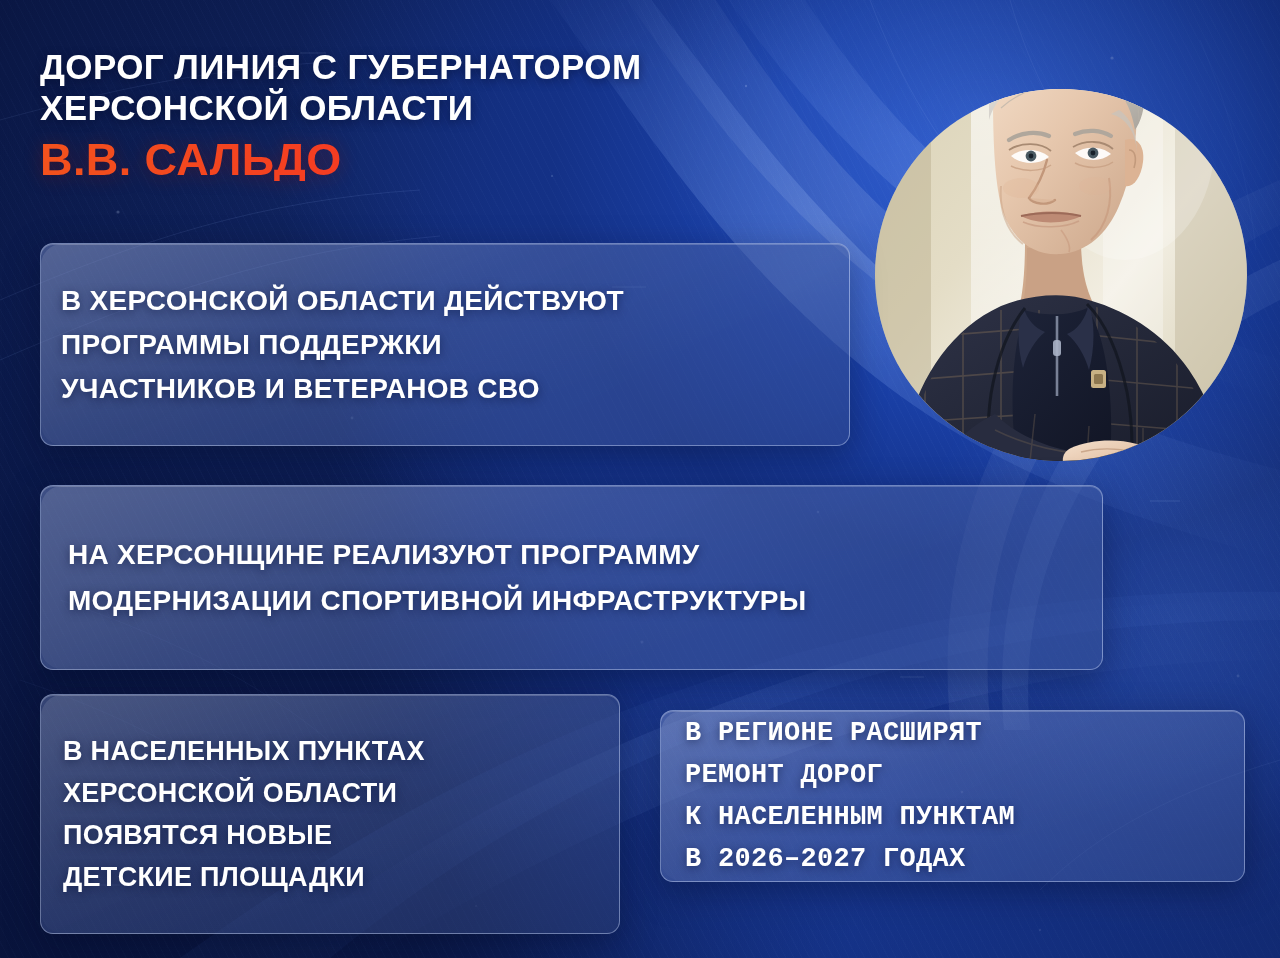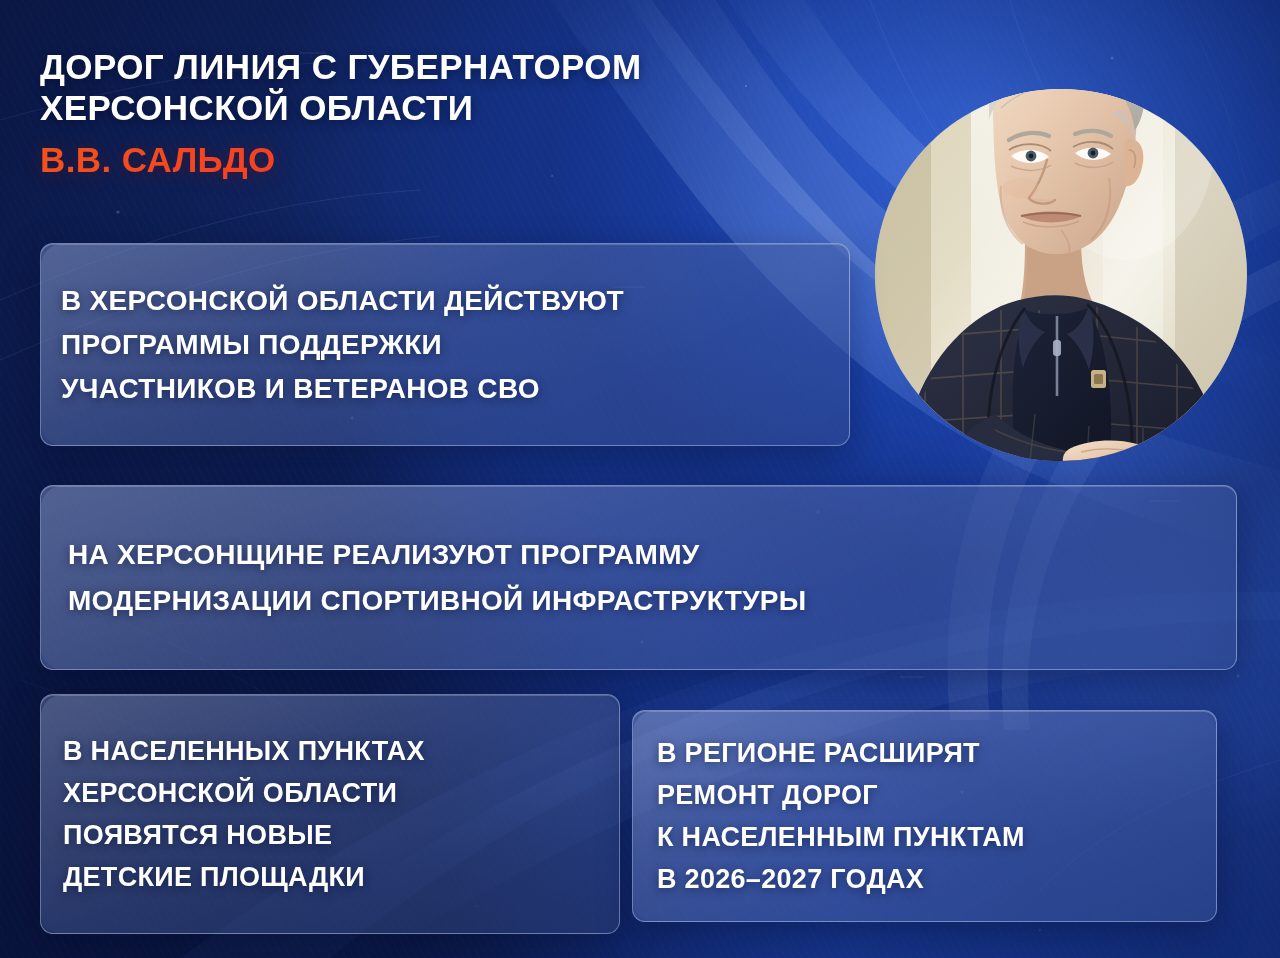--- a/index.html
+++ b/index.html
@@ -68,21 +68,21 @@
     line-height:41px;
     font-weight:bold;
     letter-spacing:0.4px;
     color:#ffffff;
     text-shadow:0 2px 10px rgba(3,10,40,0.55);
     white-space:nowrap;
   }
   .headline .name {
     display:block;
     margin-top:11px;
-    font-size:35px;
+    font-size:45px;
     line-height:42px;
     font-weight:bold;
     letter-spacing:0.4px;
     white-space:nowrap;
     background:linear-gradient(96deg,#f2521d 0%,#f53a22 40%,#f8231f 100%);
     -webkit-background-clip:text;
     background-clip:text;
     color:transparent;
     -webkit-text-fill-color:transparent;
     filter:drop-shadow(0 2px 9px rgba(110,12,6,0.45));
@@ -120,21 +120,21 @@
     background:linear-gradient(152deg, rgba(110,130,190,0.52) 0%, rgba(74,98,166,0.50) 42%, rgba(52,76,146,0.52) 100%);
   }
   #card-support .txt {
     position:absolute; left:20px; right:18px; top:50%;
     transform:translateY(-50%);
     font-size:28px; line-height:44px; letter-spacing:0.3px;
   }
 
   
   #card-sport {
-    left:40px; top:485px; width:1197px; height:185px;
+    left:40px; top:485px; width:1063px; height:185px;
     background:linear-gradient(150deg, rgba(112,132,192,0.50) 0%, rgba(78,102,172,0.50) 45%, rgba(56,82,152,0.52) 100%);
   }
   #card-sport .txt {
     position:absolute; left:27px; right:18px; top:50%;
     transform:translateY(-50%);
     font-size:28px; line-height:46px; letter-spacing:0.3px;
   }
 
   
   #card-playgrounds {
@@ -142,22 +142,23 @@
     background:linear-gradient(155deg, rgba(96,114,168,0.50) 0%, rgba(66,86,146,0.50) 45%, rgba(44,62,118,0.54) 100%);
   }
   #card-playgrounds .txt {
     position:absolute; left:22px; right:14px; top:50%;
     transform:translateY(-50%);
     font-size:27px; line-height:42px; letter-spacing:0.3px;
   }
 
   
   #card-roads {
-    left:632px; top:710px; width:585px; height:212px;
+    left:660px; top:710px; width:585px; height:172px;
     background:linear-gradient(152deg, rgba(112,132,192,0.50) 0%, rgba(80,104,174,0.50) 45%, rgba(58,84,154,0.52) 100%);
+    font-family:Liberation Mono, monospace;
   }
   #card-roads .txt {
     position:absolute; left:24px; right:12px; top:50%;
     transform:translateY(-50%);
     font-size:27px; line-height:42px; letter-spacing:0.3px;
   }
 </style>
 </head>
 <body>
 

